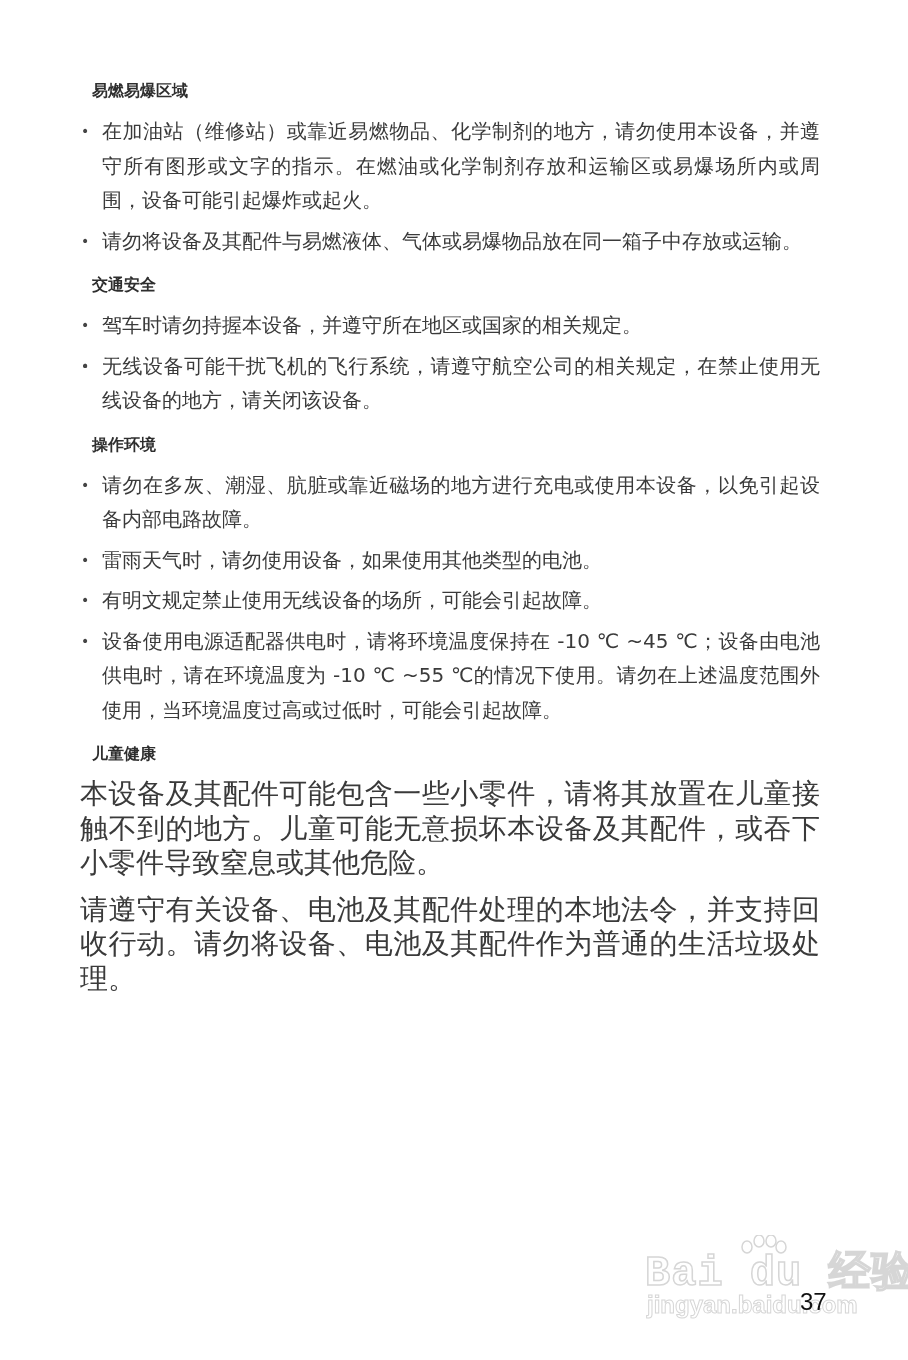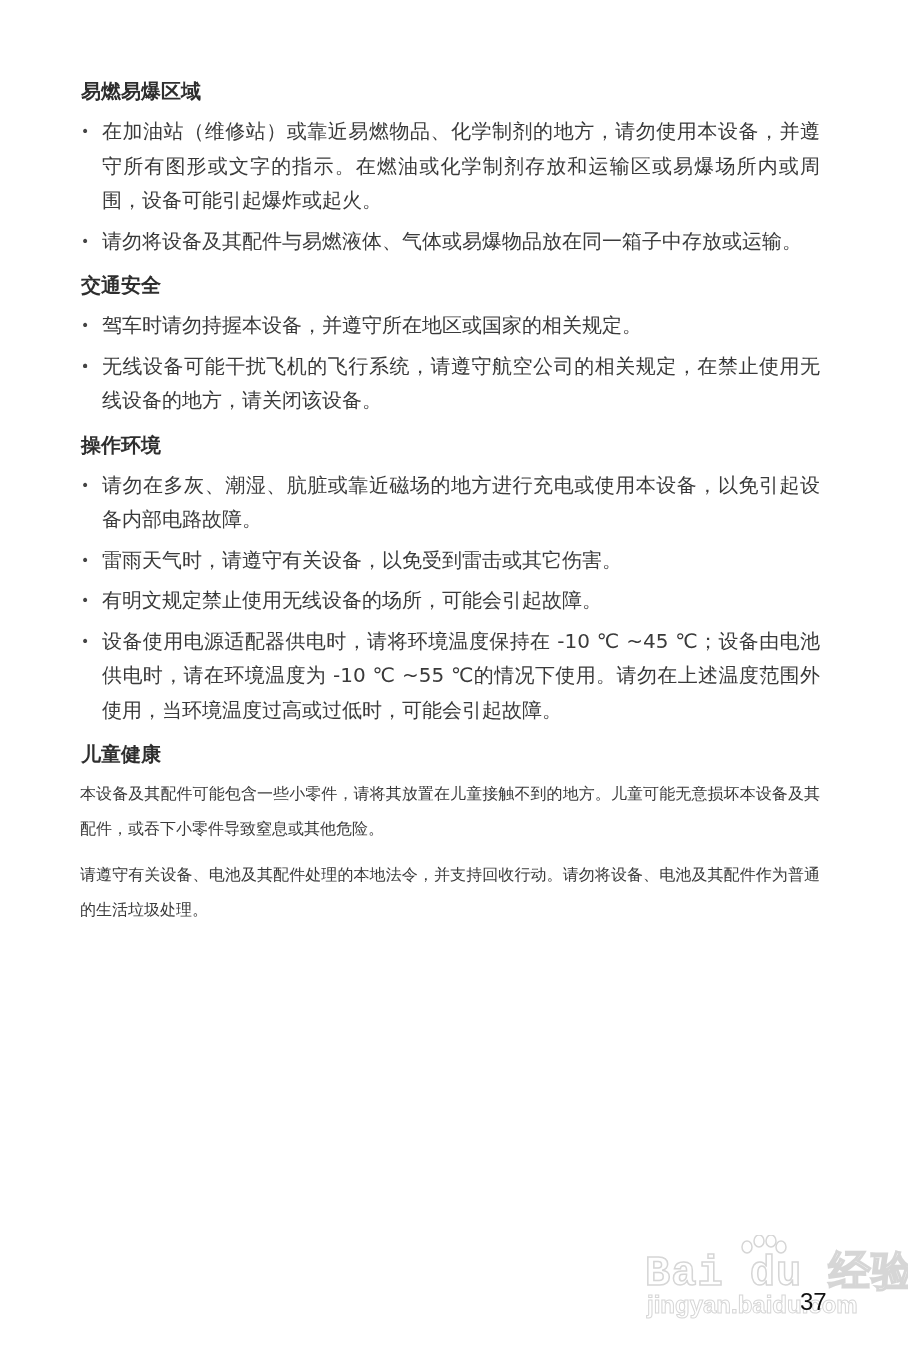--- a/index.html
+++ b/index.html
@@ -15,25 +15,25 @@
       font-family: "DejaVu Sans", "Liberation Sans", sans-serif;
       color: #3a3a3a;
     }
     .page {
       position: absolute;
       left: 80px;
       top: 74px;
       width: 740px;
     }
     .section-title {
-      font-size: 20px;
+      font-size: 16px;
       font-weight: bold;
       color: #2e2e2e;
       line-height: 34px;
-      margin: 0 0 6px 1px;
+      margin: 0 0 6px 12px;
       letter-spacing: 0px;
     }
     .bullets {
       list-style: none;
       margin: 0 0 10px 0;
       padding: 0;
     }
     .bullet-item {
       position: relative;
       padding-left: 22px;
@@ -44,21 +44,21 @@
       text-align: justify;
     }
     .bullet-dot {
       position: absolute;
       left: 1px;
       top: 0;
       font-size: 14px;
       color: #444;
     }
     .para {
-      font-size: 16px;
+      font-size: 28px;
       line-height: 34.5px;
       margin: 0 0 12px 0;
       color: #3a3a3a;
       text-align: justify;
     }
     .sec { margin-bottom: 4px; }
     .watermark {
       position: absolute;
       left: 645px;
       top: 1243px;
@@ -144,21 +144,21 @@
 
   <div class="sec">
     <div class="section-title">操作环境</div>
     <ul class="bullets">
       <li class="bullet-item">
         <span class="bullet-dot">•</span>
         <span>请勿在多灰、潮湿、肮脏或靠近磁场的地方进行充电或使用本设备，以免引起设备内部电路故障。</span>
       </li>
       <li class="bullet-item">
         <span class="bullet-dot">•</span>
-        <span>雷雨天气时，请遵守有关设备，以免受到雷击或其它伤害。</span>
+        <span>雷雨天气时，请勿使用设备，如果使用其他类型的电池。</span>
       </li>
       <li class="bullet-item">
         <span class="bullet-dot">•</span>
         <span>有明文规定禁止使用无线设备的场所，可能会引起故障。</span>
       </li>
       <li class="bullet-item">
         <span class="bullet-dot">•</span>
         <span>设备使用电源适配器供电时，请将环境温度保持在 -10 ℃ ~45 ℃；设备由电池供电时，请在环境温度为 -10 ℃ ~55 ℃的情况下使用。请勿在上述温度范围外使用，当环境温度过高或过低时，可能会引起故障。</span>
       </li>
     </ul>

